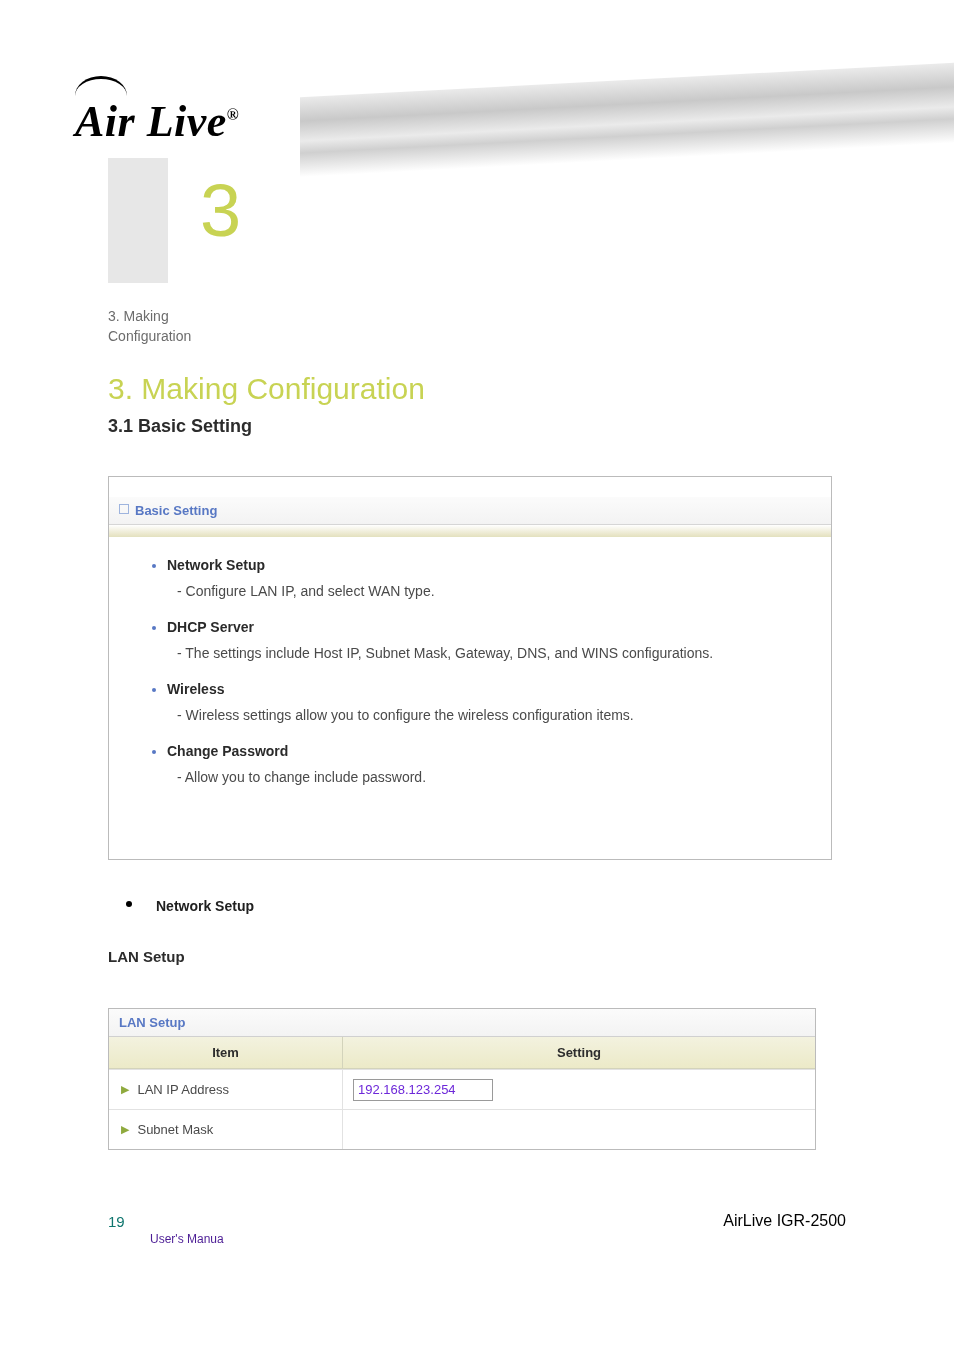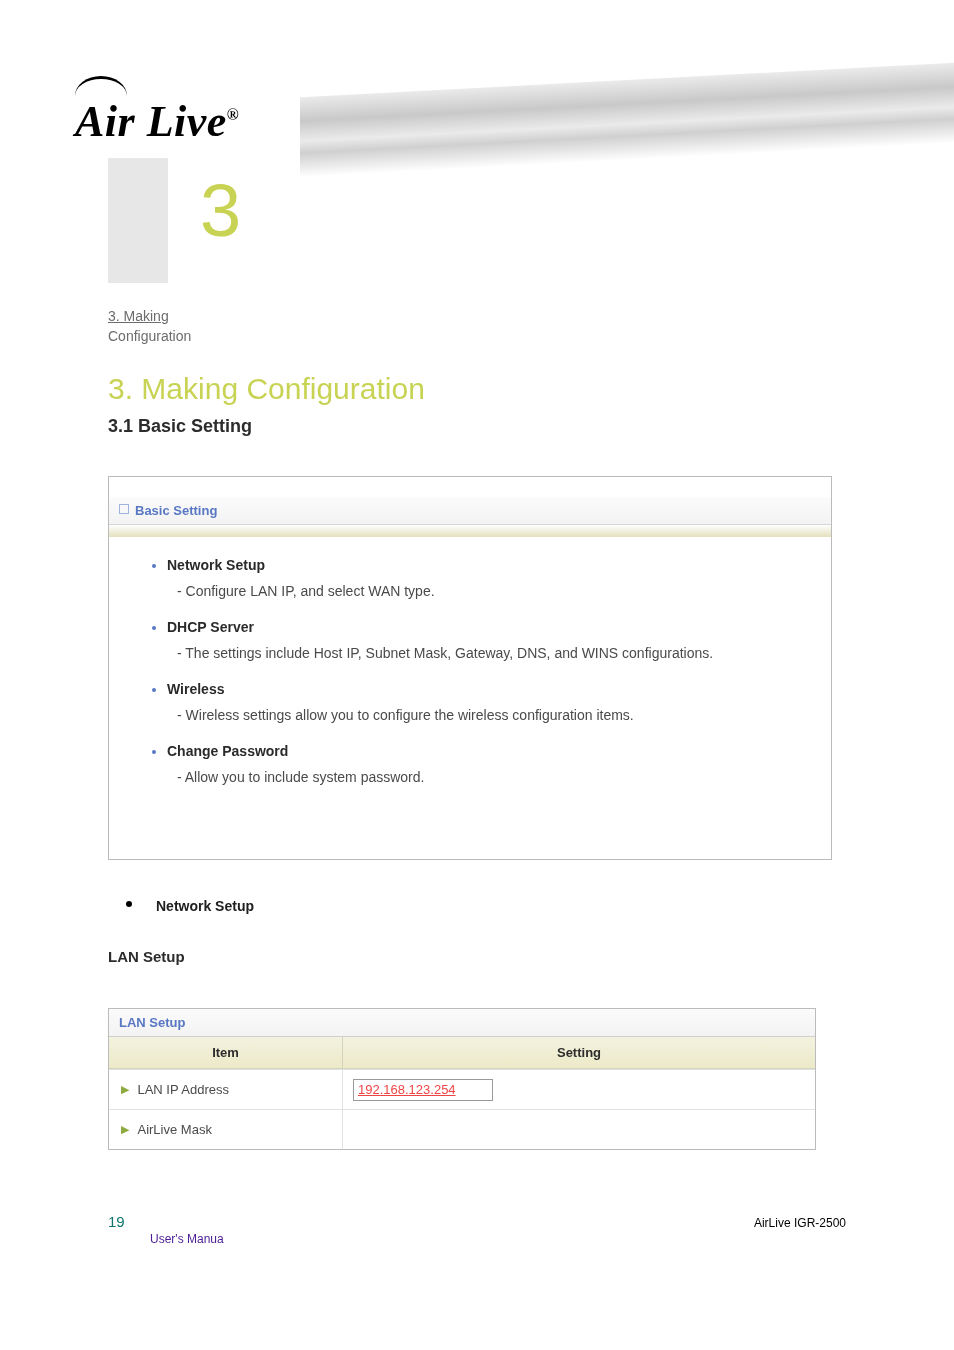--- a/index.html
+++ b/index.html
@@ -65,21 +65,21 @@
       font-family: "Segoe UI", Arial, sans-serif;
     }
 
     
     .chap-line {
       position: absolute;
       left: 108px;
       font-size: 14px;
       color: #6c6c6c;
     }
-    .chap-line.line1 { top: 308px; color: #6c6c6c; text-decoration: underline; }
+    .chap-line.line1 { top: 308px; color: #6c6c6c; }
     .chap-line.line2 { top: 328px; color: #6c6c6c; }
 
     .h1 {
       position: absolute;
       top: 372px;
       left: 108px;
       font-size: 30px;
       font-weight: 400;
       color: #c8d353;
     }
@@ -208,37 +208,36 @@
       display: flex; align-items: center;
       padding-left: 10px;
     }
     .lan-row .txt {
       width: 140px;
       height: 22px;
       border: 1px solid #9a9a9a;
       font-size: 13px;
       padding: 2px 4px;
       font-family: Arial, sans-serif;
-      color: #ef4444;
-      text-decoration: underline;
+      color: #6d28d9;
     }
 
     
     .footer-pg {
       position: absolute;
       bottom: 120px;
       left: 108px;
       font-size: 15px;
       color: #0f766e;
     }
     .footer-model {
       position: absolute;
       bottom: 120px;
       right: 108px;
-      font-size: 12px;
+      font-size: 16px;
       color: #000;
     }
     .footer-line {
       position: absolute;
       bottom: 104px;
       left: 150px;
       font-size: 12px;
       color: #4c1d95;
     }
   </style>
@@ -275,21 +274,21 @@
         <li>
           <span class="name">DHCP Server</span>
           <span class="desc">- The settings include Host IP, Subnet Mask, Gateway, DNS, and WINS configurations.</span>
         </li>
         <li>
           <span class="name">Wireless</span>
           <span class="desc">- Wireless settings allow you to configure the wireless configuration items.</span>
         </li>
         <li>
           <span class="name">Change Password</span>
-          <span class="desc">- Allow you to include system password.</span>
+          <span class="desc">- Allow you to change include password.</span>
         </li>
       </ul>
     </div>
   </div>
 
   <div class="after-bullet">
     <span class="dot"></span><span class="bold">Network Setup</span>
   </div>
 
   <div class="sub-h3">LAN Setup</div>
@@ -307,21 +306,21 @@
         <span class="arrow">▶</span>
         <span>LAN IP Address</span>
       </div>
       <div class="c2">
         <input class="txt" type="text" value="192.168.123.254" style="">
       </div>
     </div>
     <div class="lan-row">
       <div class="c1">
         <span class="arrow">▶</span>
-        <span>AirLive Mask</span>
+        <span>Subnet Mask</span>
       </div>
     </div>
   </div>
 
   <div class="footer-pg">19</div>
   <div class="footer-model">AirLive IGR-2500</div>
   <div class="footer-line">User's Manua</div>
 </div>
 
 </body></html>

